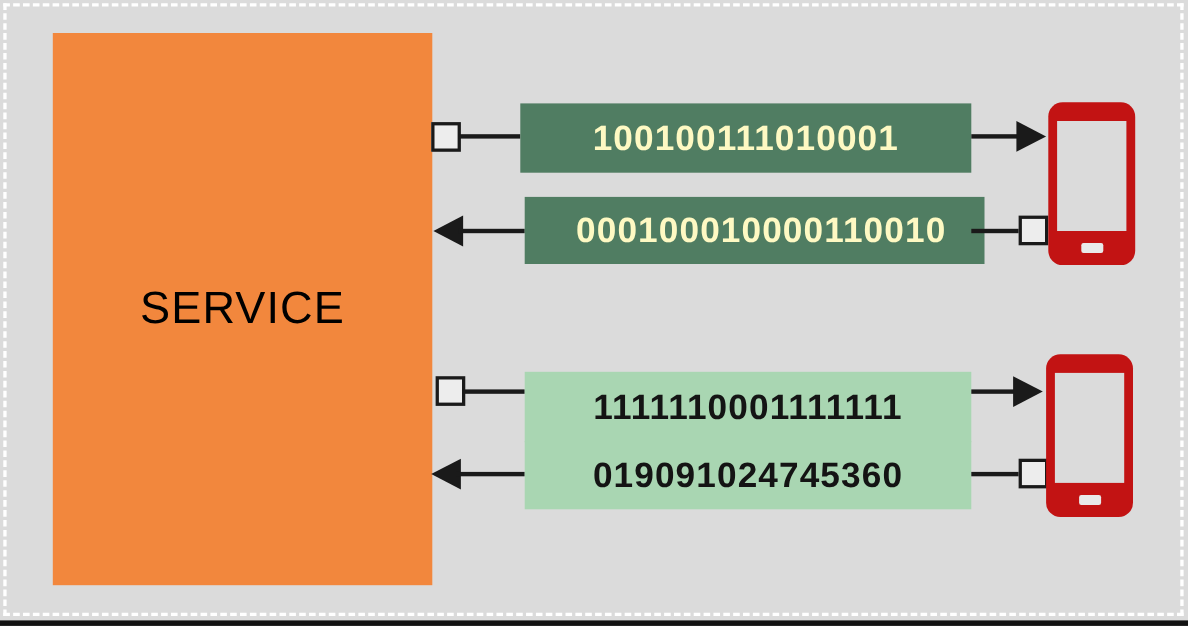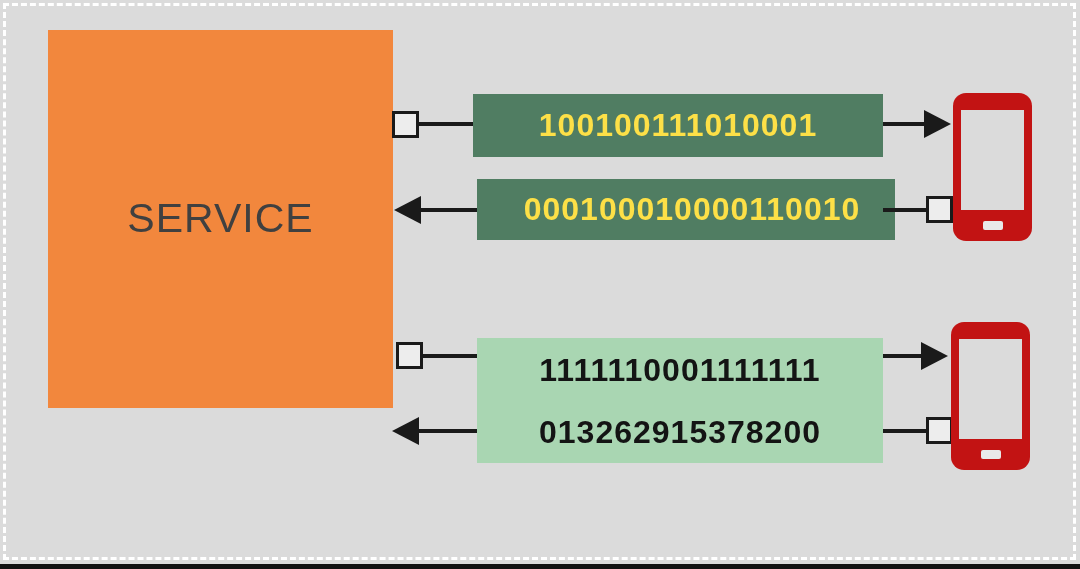--- a/index.html
+++ b/index.html
@@ -19,42 +19,42 @@
   }
   .bottom-bar {
     position: absolute;
     left: 0; bottom: 0;
     width: 100%; height: 5px;
     background: #121212;
   }
   .service-box {
     position: absolute;
     left: 48px; top: 30px;
-    width: 345px; height: 378px;
+    width: 345px; height: 502px;
     background: #F2873D;
     display: flex;
     flex-direction: column;
     align-items: center;
     justify-content: center;
-    color: #404040;
+    color: #000000;
     text-align: center;
   }
   .service-title   { font-size: 41px; line-height: 1.2; letter-spacing: 1px; }
   .service-subtitle{ font-size: 41px; line-height: 1.2; }
 
   .msg {
     position: absolute;
     display: flex;
     align-items: center;
     justify-content: center;
     font-weight: bold;
     font-size: 32px;
     letter-spacing: 1px;
   }
-  .msg.dark  { background: #507D62; color: #fde047; }
+  .msg.dark  { background: #507D62; color: #fef9c3; }
   .msg.light { background: #A9D6B2; color: #141414; }
 
   .r1-box { left: 473px; top: 94px;  width: 410px; height: 63px; }
   .r2-box { left: 477px; top: 179px; width: 406px; height: 61px; padding-left: 12px; }
   .r3-box { left: 477px; top: 322px; width: 406px; height: 64px; margin-top: 16px; }
   .r4-box { left: 477px; top: 401px; width: 406px; height: 62px; }
 
   .line {
     position: absolute;
     height: 4px;
@@ -139,21 +139,21 @@
   <div class="port r2-port"></div>
 
   <div class="port r3-port"></div>
   <div class="line r3-line-a"></div>
   <div class="msg light r3-box">1111110001111111</div>
   <div class="line r3-line-b"></div>
   <div class="arrow-right r3-arrow"></div>
 
   <div class="arrow-left r4-arrow"></div>
   <div class="line r4-line-a"></div>
-  <div class="msg light r4-box">013262915378200</div>
+  <div class="msg light r4-box">019091024745360</div>
   <div class="line r4-line-b"></div>
   <div class="port r4-port"></div>
 
   <div class="phone phone1">
     <div class="screen"></div>
     <div class="home"></div>
   </div>
   <div class="phone phone2">
     <div class="screen"></div>
     <div class="home"></div>

